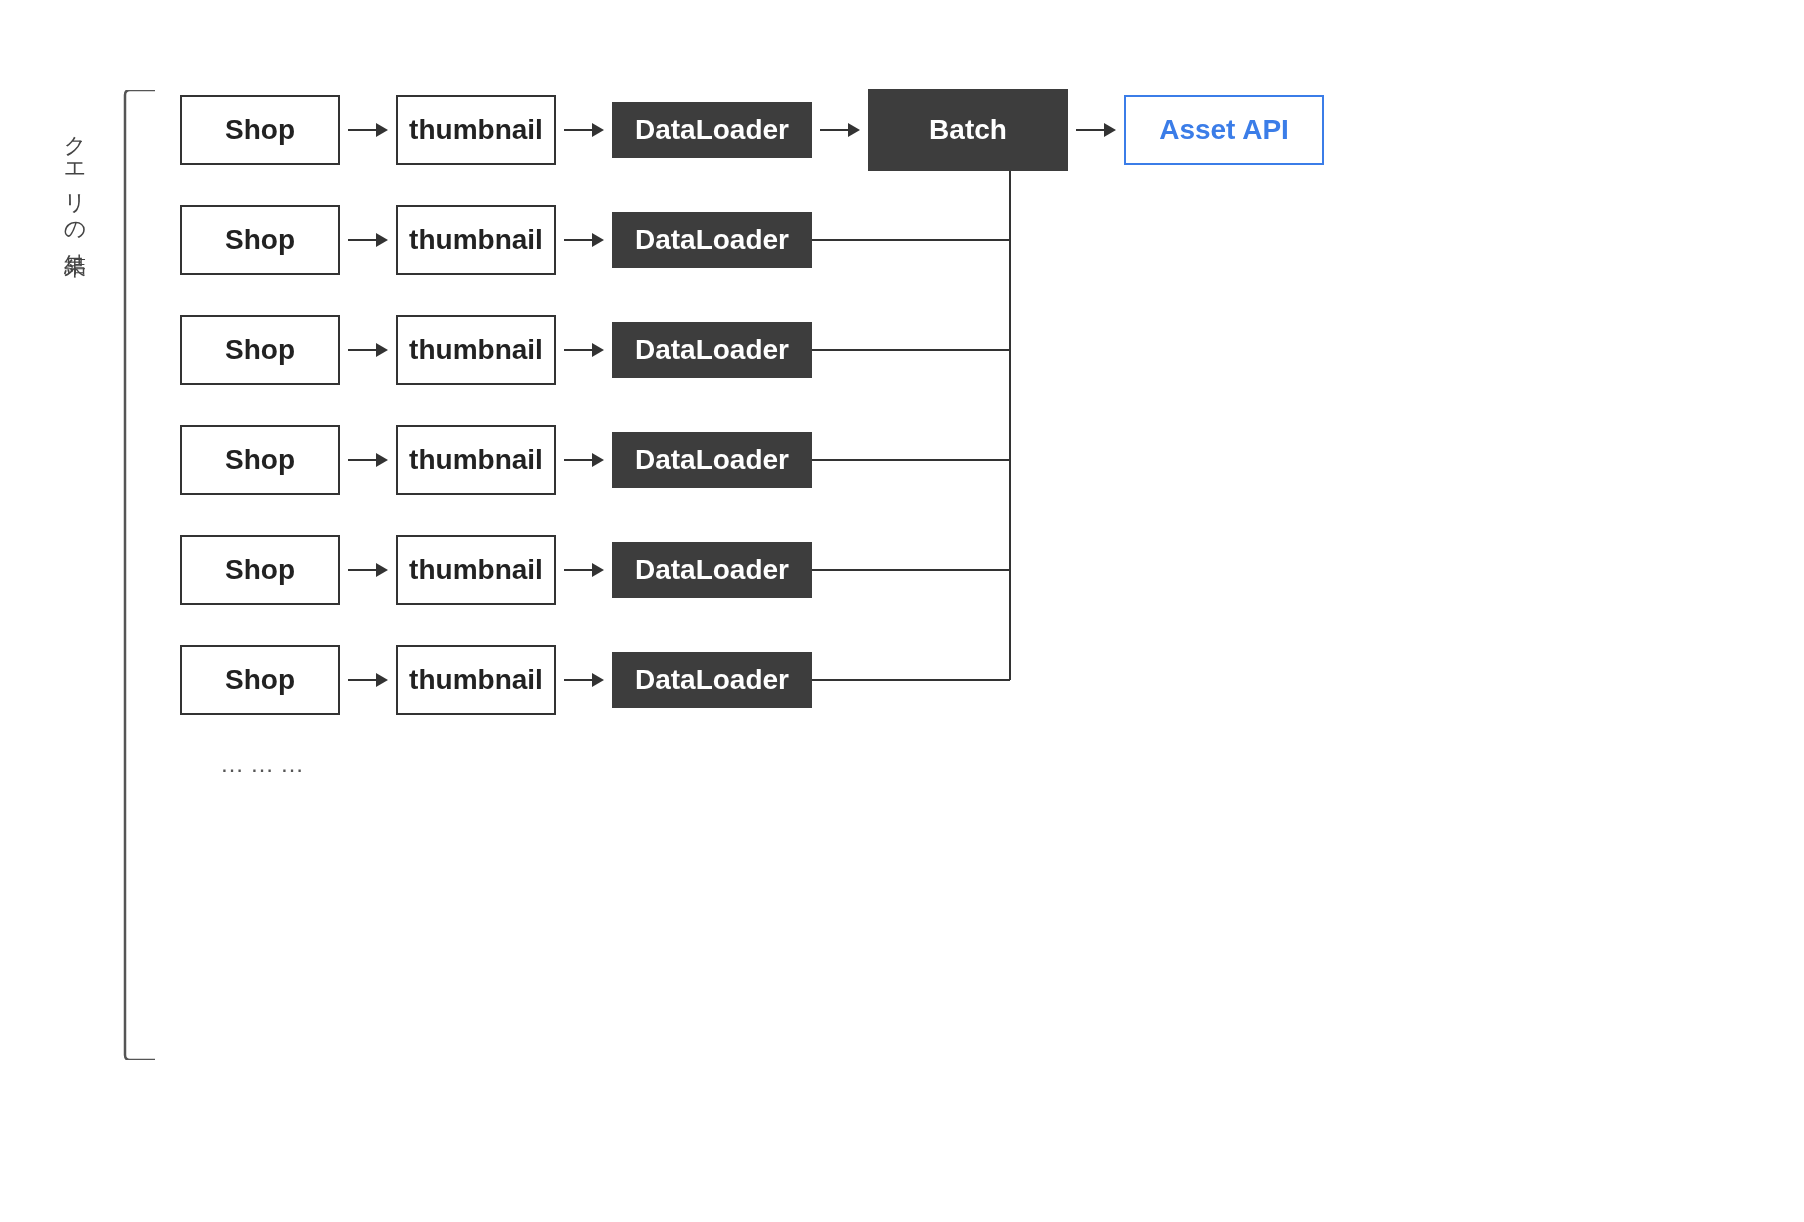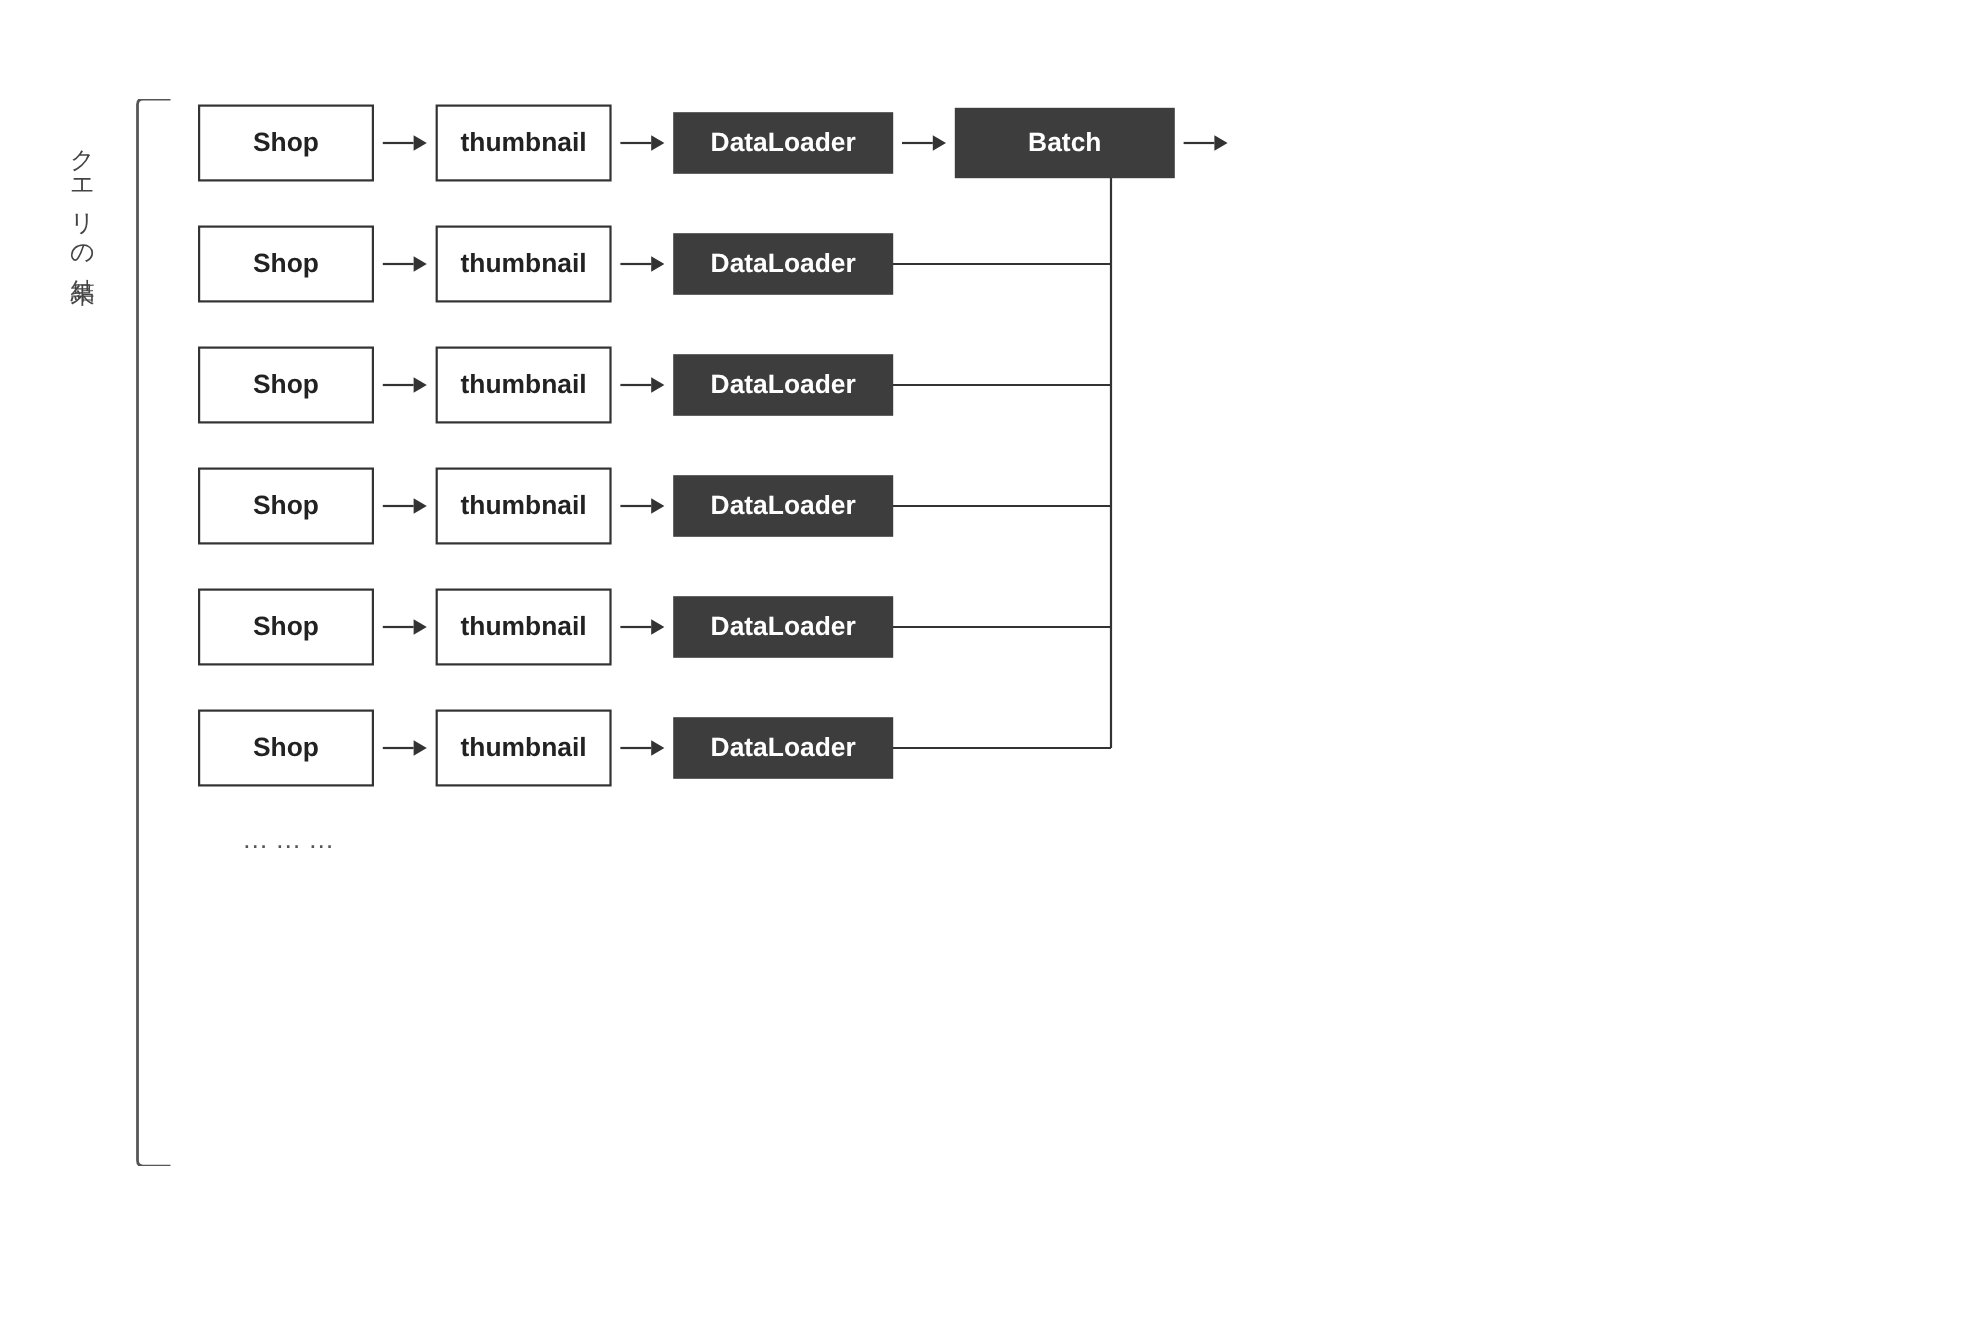--- a/index.html
+++ b/index.html
@@ -60,21 +60,21 @@
       position: relative;
       height: 80px;
     }
 
     
     .box {
       display: flex;
       align-items: center;
       justify-content: center;
       font-weight: bold;
-      font-size: 24px;
+      font-size: 28px;
       border-radius: 0;
     }
 
     .box-white {
       background: #ffffff;
       border: 2px solid #333;
       color: #222;
       width: 160px;
       height: 70px;
     }
@@ -85,21 +85,21 @@
       color: #ffffff;
       width: 200px;
       height: 56px;
     }
 
     .box-batch {
       background: #3d3d3d;
       border: none;
       color: #ffffff;
       width: 200px;
-      height: 64px;
+      height: 82px;
     }
 
     .box-asset-api {
       background: #ffffff;
       border: 2px solid #3b7de8;
       color: #3b7de8;
       width: 200px;
       height: 70px;
       font-weight: bold;
     }
@@ -186,20 +186,23 @@
         <div class="arrow-line" style="width:28px;"></div>
         <div class="arrow-head"></div>
       </div>
       <div class="box box-batch">
         <span>Batch</span>
       </div>
       <div class="arrow">
         <div class="arrow-line" style="width:28px;"></div>
         <div class="arrow-head"></div>
       </div>
+      <div class="box box-asset-api">
+        <span>Asset API</span>
+      </div>
     </div>
 
     <div class="flow-row">
       <div class="box box-white">
         <span>Shop</span>
       </div>
       <div class="arrow">
         <div class="arrow-line" style="width:28px;"></div>
         <div class="arrow-head"></div>
       </div>

